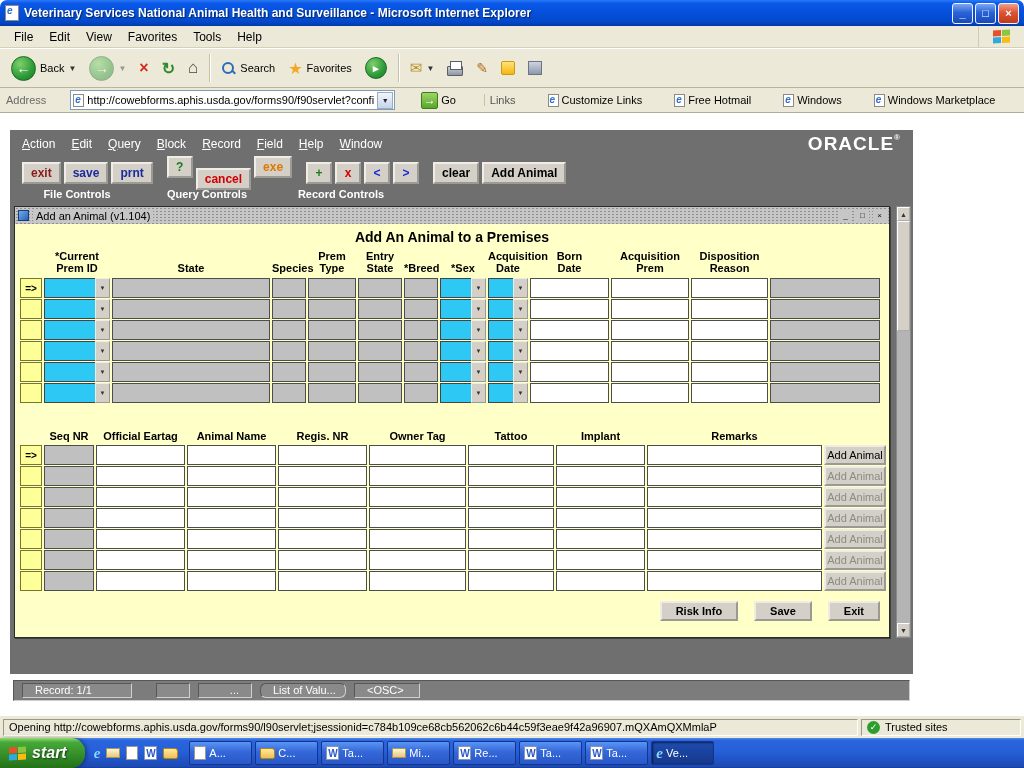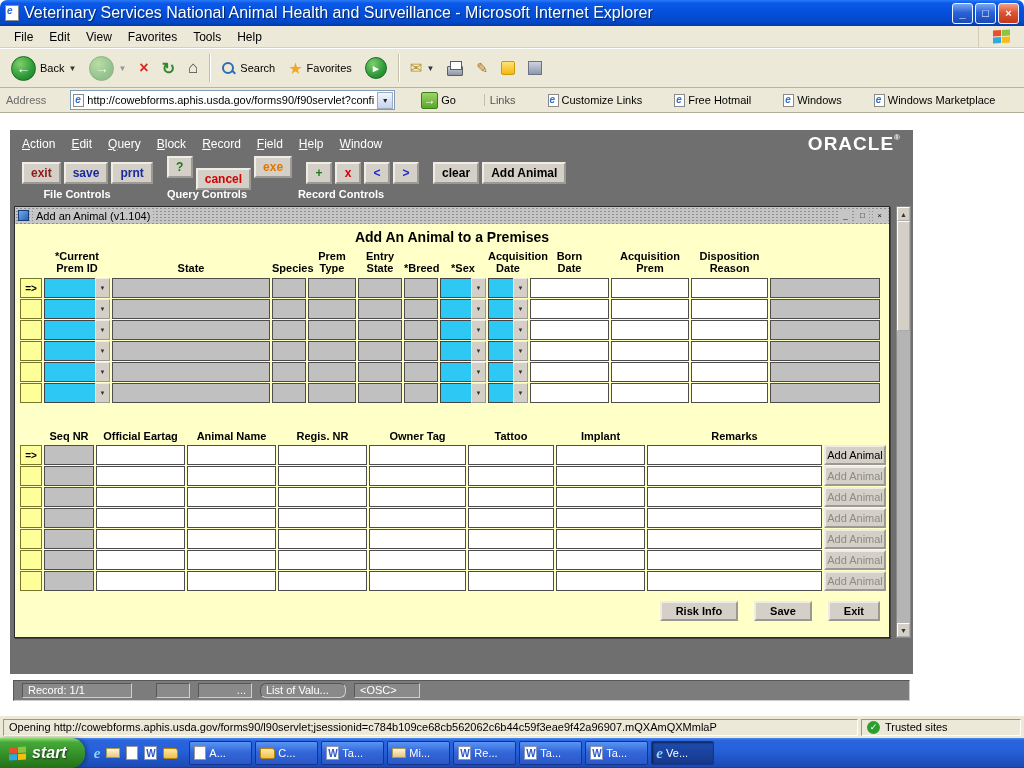--- a/index.html
+++ b/index.html
@@ -2,21 +2,21 @@
 <html><head>
 <meta charset="utf-8">
 <style>
 *{margin:0;padding:0;box-sizing:border-box;}
 html,body{width:1024px;height:768px;}
 body{font-family:"Liberation Sans",sans-serif;font-size:11px;color:#000;}
 .screen{position:relative;width:1024px;height:768px;background:#fff;overflow:hidden;}
 
 
 .ie-titlebar{position:absolute;left:0;top:0;width:1024px;height:26px;background:linear-gradient(180deg,#2a7cf7 0%,#0c59e9 12%,#0550dd 45%,#0348c8 85%,#0239a8 100%);border-radius:7px 7px 0 0;display:flex;align-items:center;padding:0 5px;gap:5px;}
-.ie-title{color:#fff;font-weight:normal;font-size:16px;text-shadow:1px 1px 1px rgba(0,0,0,.55);flex:1;white-space:nowrap;overflow:hidden;}
+.ie-title{color:#fff;font-weight:bold;font-size:12px;text-shadow:1px 1px 1px rgba(0,0,0,.55);flex:1;white-space:nowrap;overflow:hidden;}
 .win-btns{display:flex;gap:2px;}
 .wbtn{width:21px;height:21px;border-radius:3px;border:1px solid #eef3ff;color:#fff;font-weight:bold;display:flex;align-items:center;justify-content:center;font-size:11px;background:linear-gradient(180deg,#7ba7f0,#2a63d8 45%,#1a49b8);}
 .wbtn.close{background:linear-gradient(180deg,#f1a088,#dd5435 45%,#c03a1a);}
 .pgico{width:11px;height:13px;background:#fff;border:1px solid #8a8a8a;position:relative;display:inline-block;flex:none;}
 .pgico::after{content:"e";position:absolute;left:1px;top:-1px;color:#2f6fd0;font-size:10px;font-weight:bold;font-style:italic;}
 .pgico.big{width:14px;height:16px;}
 
 
 .ie-menubar{position:absolute;left:0;top:26px;width:1024px;height:22px;background:#ece9d8;border-bottom:1px solid #d4d0ba;display:flex;align-items:center;padding-left:6px;}
 .mitem{padding:3px 8px;font-size:12px;}
@@ -115,21 +115,21 @@
 .abtn{height:20px;background:#d4d0c8;border:2px outset #efece4;font-weight:bold;font-size:11px;padding:0 14px;font-family:inherit;}
 
 
 .vscroll{position:absolute;right:2px;top:2px;width:15px;height:432px;background:#b4b4b4;border:1px solid #8a8a8a;display:flex;flex-direction:column;}
 .sbtn{height:14px;background:#d4d0c8;border:1px outset #fff;font-size:7px;display:flex;align-items:center;justify-content:center;color:#333;flex:none;}
 .sthumb{height:110px;background:#d4d0c8;border:1px outset #fff;flex:none;}
 .sspace{flex:1;}
 
 
 .ostatus{height:21px;margin:6px 3px 0;background:#7c7c7c;border:1px solid;border-color:#575757 #cecece #cecece #575757;display:flex;align-items:center;padding:0 8px;gap:8px;color:#fff;font-size:11px;}
-.op{height:15px;border:1px solid;border-color:#575757 #d0d0d0 #d0d0d0 #575757;padding:0 5px;line-height:13px;background:#8a8a8a;white-space:nowrap;overflow:hidden;}
+.op{height:15px;border:1px solid;border-color:#575757 #d0d0d0 #d0d0d0 #575757;padding:0 12px;line-height:13px;background:#8a8a8a;white-space:nowrap;overflow:hidden;}
 .op.rec{width:110px;}
 .op.e1{width:34px;margin-left:16px;}
 .op.e2{width:54px;text-align:right;}
 .op.lov{width:86px;border-radius:6px;}
 .op.osc{width:66px;}
 
 
 .ie-statusbar{position:absolute;left:0;bottom:30px;width:1024px;height:23px;background:#ece9d8;border-top:1px solid #fff;display:flex;align-items:center;padding:2px 3px;gap:3px;}
 .st-left{flex:1;height:17px;border:1px solid;border-color:#9a978a #fff #fff #9a978a;font-size:11px;padding:1px 5px;white-space:nowrap;overflow:hidden;background:#ece9d8;}
 .st-right{width:160px;height:17px;border:1px solid;border-color:#9a978a #fff #fff #9a978a;display:flex;align-items:center;gap:5px;padding:0 5px;background:#ece9d8;}

